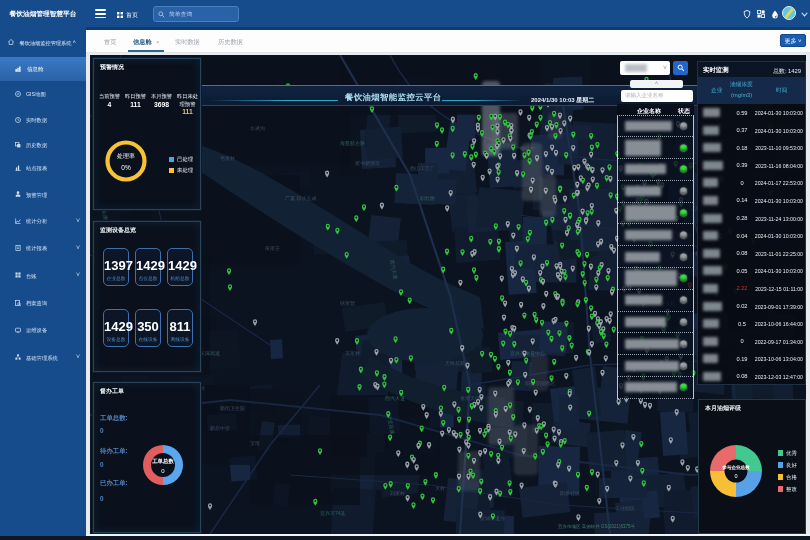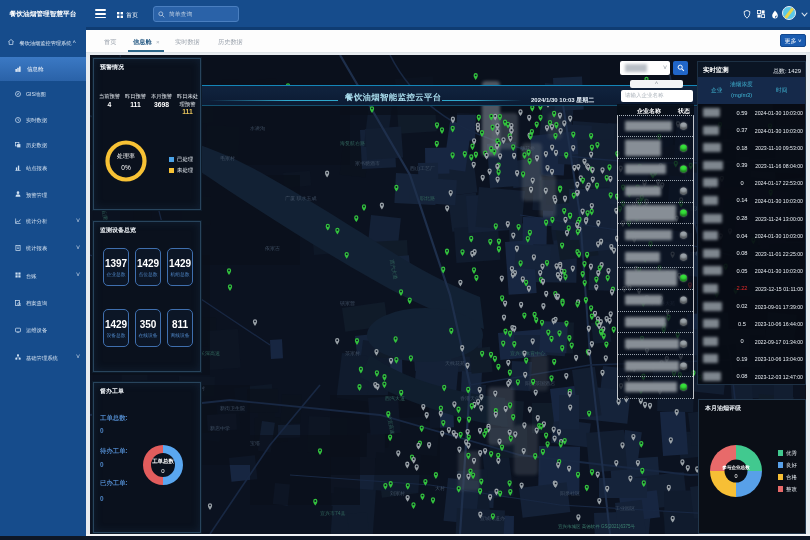--- a/index.html
+++ b/index.html
@@ -68,21 +68,21 @@
 
 
 .stat { position:absolute; top:34px; width:27px; text-align:center; color:#eef3f8; font-size:5.3px; line-height:7.5px; }
 .stat b { color:#fff; font-size:6.8px; }
 .leg { position:absolute; color:#e8eef4; font-size:5.4px; }
 .leg i { display:inline-block; width:5px; height:5px; margin-right:3px; vertical-align:-0.5px; }
 
 
 .mbox { position:absolute; width:26px; height:38px; border:1px solid #3f6fae; border-radius:5px;
   text-align:center; background:rgba(18,32,56,0.35); }
-.mbox .n { margin-top:9px; color:#fff; font-size:10px; font-weight:bold; }
+.mbox .n { margin-top:9px; color:#fff; font-size:13px; font-weight:bold; }
 .mbox .l { margin-top:2px; color:#4f86c6; font-size:4.8px; }
 
 
 .wlab { position:absolute; left:6px; color:#4f86c6; font-size:6.4px; font-weight:bold; }
 
 
 #colist { position:absolute; left:527px; top:5px; width:78px; }
 #cosel { position:absolute; left:3px; top:1px; width:50px; height:14px; background:#fff; border-radius:2px; }
 #cosel .blob { position:absolute; left:5px; top:3px; width:22px; height:8px; background:#b9bfc6; filter:blur(1.5px); }
 #cosel .ar { position:absolute; right:3px; top:3px; color:#98a0a8; font-size:7px; }

